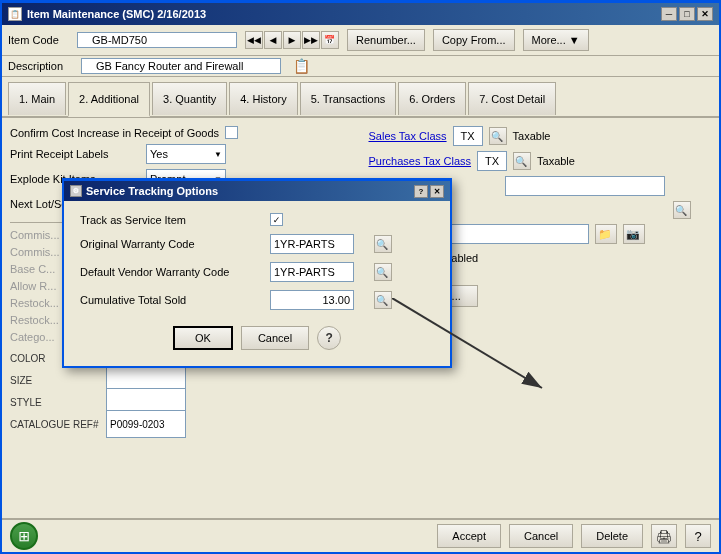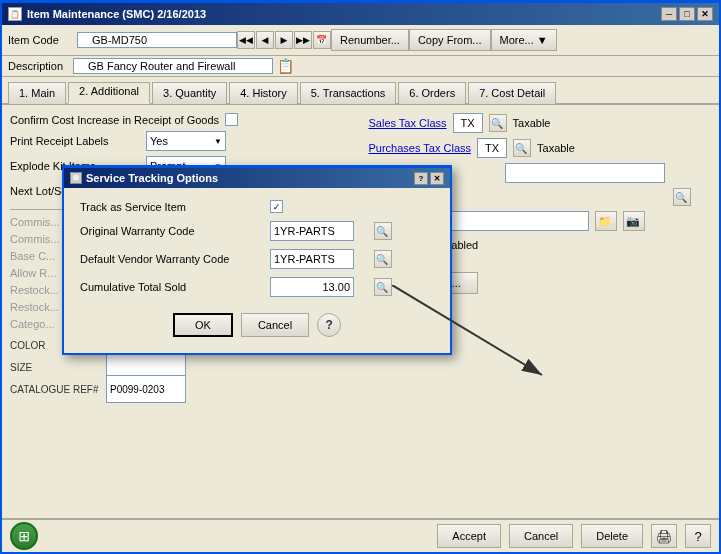--- a/index.html
+++ b/index.html
@@ -58,21 +58,21 @@
       font-size: 9px;
       cursor: pointer;
       color: #000;
     }
 
     .toolbar {
       background: #ece9d8;
       padding: 4px 6px;
       display: flex;
       align-items: center;
-      gap: 0;
+      gap: 8px;
       border-bottom: 1px solid #aca899;
     }
 
     .field-row {
       display: flex;
       align-items: center;
       gap: 4px;
     }
 
     .field-label {
@@ -125,25 +125,25 @@
       padding: 4px 6px 0 6px;
       border-bottom: 2px solid #aca899;
       gap: 2px;
     }
 
     .tab {
       height: 22px;
       background: linear-gradient(to bottom, #f5f4ef, #ddd9ce);
       border: 1px solid #aca899;
       border-bottom: none;
-      padding: 5px 10px;
-      font-size: 11px;
-      cursor: pointer;
-      display: flex;
-      align-items: flex-end;
+      padding: 16px 10px;
+      font-size: 11px;
+      cursor: pointer;
+      display: flex;
+      align-items: center;
       position: relative;
       bottom: -1px;
     }
 
     .tab.active {
       background: #ece9d8;
       border-bottom: 2px solid #ece9d8;
       font-weight: normal;
       z-index: 1;
     }
@@ -586,20 +586,24 @@
           </div>
         </div>
 
         <div style="margin-top:4px;">
           <div class="cat-row">
             <span class="cat-label">COLOR</span>
             <input class="cat-input" value="BLACK" style="">
           </div>
           <div class="cat-row">
             <span class="cat-label">SIZE</span>
+            <input class="cat-input" value="" style="">
+          </div>
+          <div class="cat-row">
+            <span class="cat-label">STYLE</span>
             <input class="cat-input" value="" style="">
           </div>
           <div class="cat-row">
             <span class="cat-label">CATALOGUE REF#</span>
             <input class="cat-input" value="P0099-0203" style="">
           </div>
         </div>
       </div>
 
       <div style="flex:1;">

